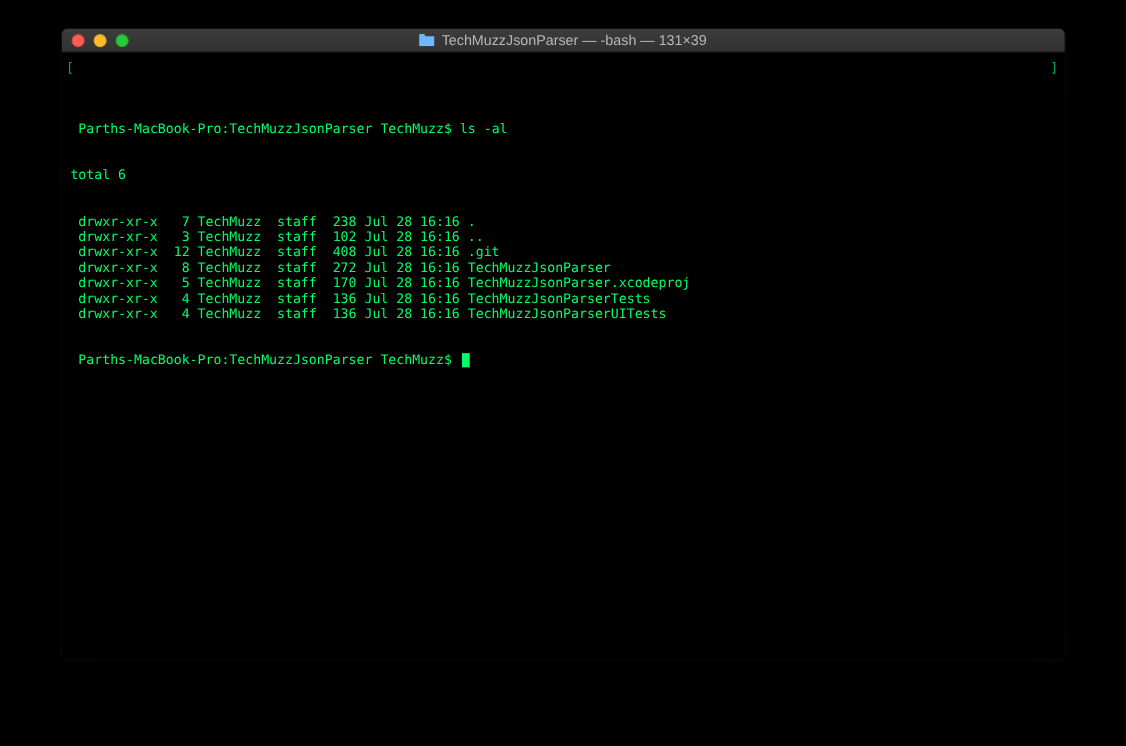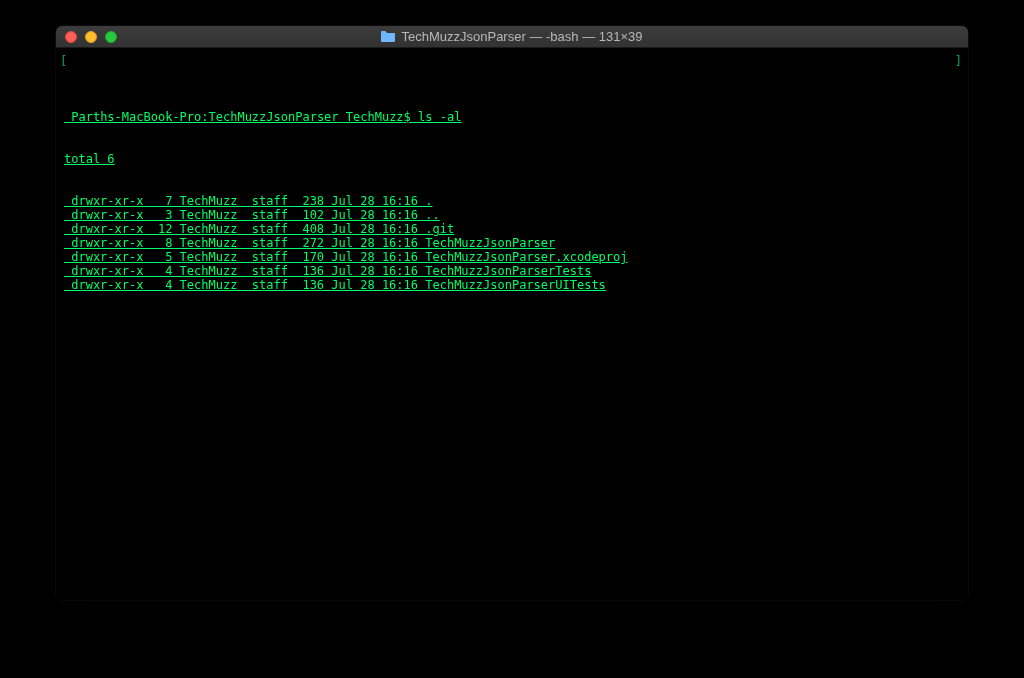--- a/index.html
+++ b/index.html
@@ -68,21 +68,21 @@
       background: #000;
       padding: 6px 8px;
       font-family: "Menlo", "Monaco", "Consolas", monospace;
       font-size: 12px;
       line-height: 14px;
       color: #00ff66;
       white-space: pre;
       overflow: hidden;
       position: relative;
     }
-    .line { white-space: pre; text-decoration: underline; }
+    .line { white-space: pre; }
     .cursor {
       display: inline-block;
       width: 7px;
       height: 13px;
       background: #00ff66;
       vertical-align: text-bottom;
       margin-left: 2px;
     }
     .corner-bracket-left {
       position: absolute;
@@ -115,14 +115,15 @@
       </span>
       <span><span>TechMuzzJsonParser</span> — <span>-bash</span> — <span>131×39</span></span>
     </div>
   </div>
   <div class="terminal-body">
     <span class="corner-bracket-left">[</span>
     <span class="corner-bracket-right">]</span>
     <div class="line"> <span>Parths-MacBook-Pro</span>:<span>TechMuzzJsonParser</span> <span>TechMuzz</span>$ <span>ls -al</span></div>
     <div class="line">total 6</div>
     <div id="listing"><div class="line"> drwxr-xr-x   7 TechMuzz  staff  238 Jul 28 16:16 .</div><div class="line"> drwxr-xr-x   3 TechMuzz  staff  102 Jul 28 16:16 ..</div><div class="line"> drwxr-xr-x  12 TechMuzz  staff  408 Jul 28 16:16 .git</div><div class="line"> drwxr-xr-x   8 TechMuzz  staff  272 Jul 28 16:16 TechMuzzJsonParser</div><div class="line"> drwxr-xr-x   5 TechMuzz  staff  170 Jul 28 16:16 TechMuzzJsonParser.xcodeproj</div><div class="line"> drwxr-xr-x   4 TechMuzz  staff  136 Jul 28 16:16 TechMuzzJsonParserTests</div><div class="line"> drwxr-xr-x   4 TechMuzz  staff  136 Jul 28 16:16 TechMuzzJsonParserUITests</div></div>
+    <div class="line"> <span>Parths-MacBook-Pro</span>:<span>TechMuzzJsonParser</span> <span>TechMuzz</span>$ <span class="cursor"></span></div>
   </div>
 </div>
 
 </body></html>

